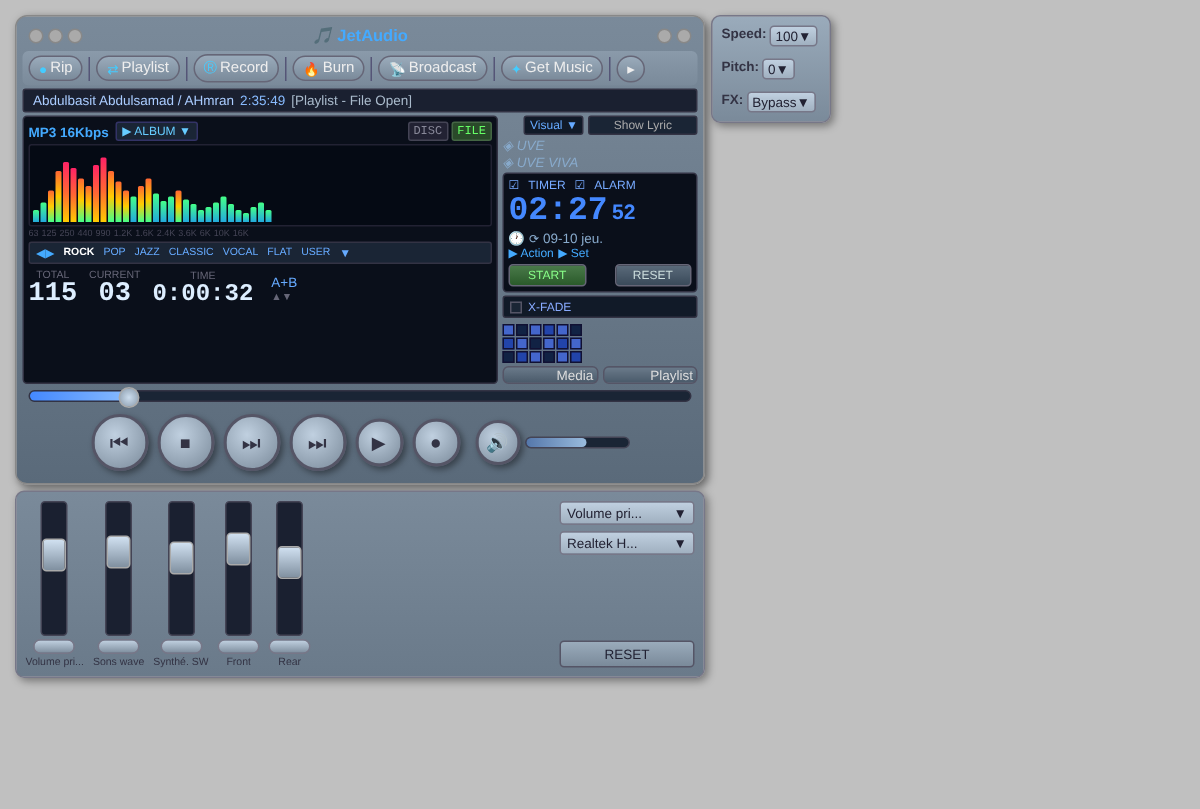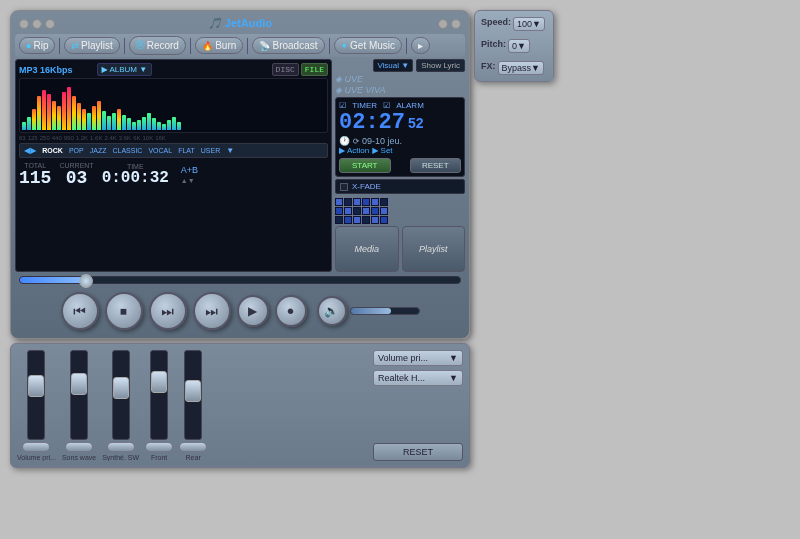--- a/index.html
+++ b/index.html
@@ -162,21 +162,20 @@
       font-weight: bold;
     }
 
     .vis-album {
       background: #1a2535;
       color: #6cf;
       font-size: 8px;
       padding: 1px 4px;
       border-radius: 2px;
       border: 1px solid #336;
-      margin-left: 20px;
     }
 
     .vis-disc-file {
       display: flex;
       gap: 2px;
       margin-left: auto;
     }
 
     .vis-tag {
       font-size: 8px;
@@ -344,24 +343,23 @@
       gap: 3px;
     }
 
     .mp-btn {
       flex: 1;
       background: linear-gradient(180deg, #6a7a8a 0%, #4a5a6a 100%);
       border: 1px solid #556;
       border-radius: 4px;
       color: #ddd;
       font-size: 9px;
-      padding: 17px 2px;
-      cursor: pointer;
-      text-align: center;
-      font-style: italic;
+      padding: 0 2px;
+      cursor: pointer;
+      text-align: right;
     }
 
     
     .seek-bar-container {
       margin: 2px 0;
       padding: 2px 4px;
     }
 
     .seek-bar {
       width: 100%;
@@ -604,21 +602,21 @@
       padding: 1px 3px;
       cursor: pointer;
     }
 
     .lyric-btn {
       font-size: 8px;
       color: #aaa;
       background: #1a2535;
       border: 1px solid #334;
       border-radius: 2px;
-      padding: 1px 4px;
+      padding: 1px 16px;
       cursor: pointer;
     }
 
     .action-set-row {
       display: flex;
       gap: 3px;
       font-size: 8px;
       color: #6af;
     }
 
@@ -704,20 +702,25 @@
         <div class="toolbar-btn">
           <span class="toolbar-icon">✦</span>
           <span>Get Music</span>
         </div>
         <div class="toolbar-sep"></div>
         <div class="toolbar-btn">
           <span>▸</span>
         </div>
       </div>
 
+      <div class="track-info">
+        <span>Abdulbasit Abdulsamad / AHmran</span>
+        <span style="color:#88bbff;">2:35:49</span>
+        <span style="color:#aabbcc;">[Playlist - File Open]</span>
+      </div>
 
       <div class="display-area">
 
         <div class="visualizer-section">
 
           <div class="vis-top">
             <span class="vis-format" style="color:#4af;">MP3 16Kbps</span>
             <div class="vis-album">
               ▶ <span>ALBUM</span> ▼
             </div>

